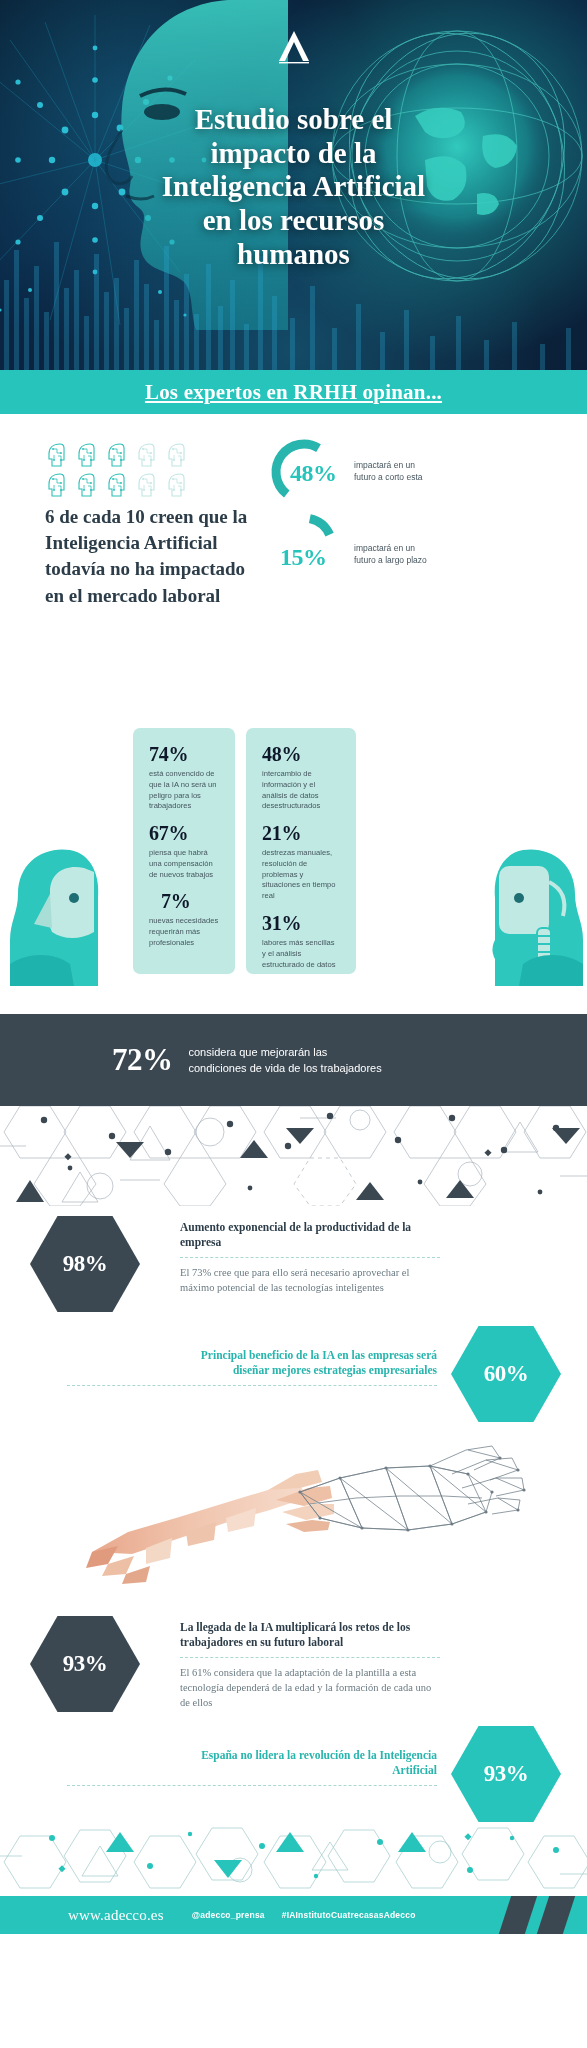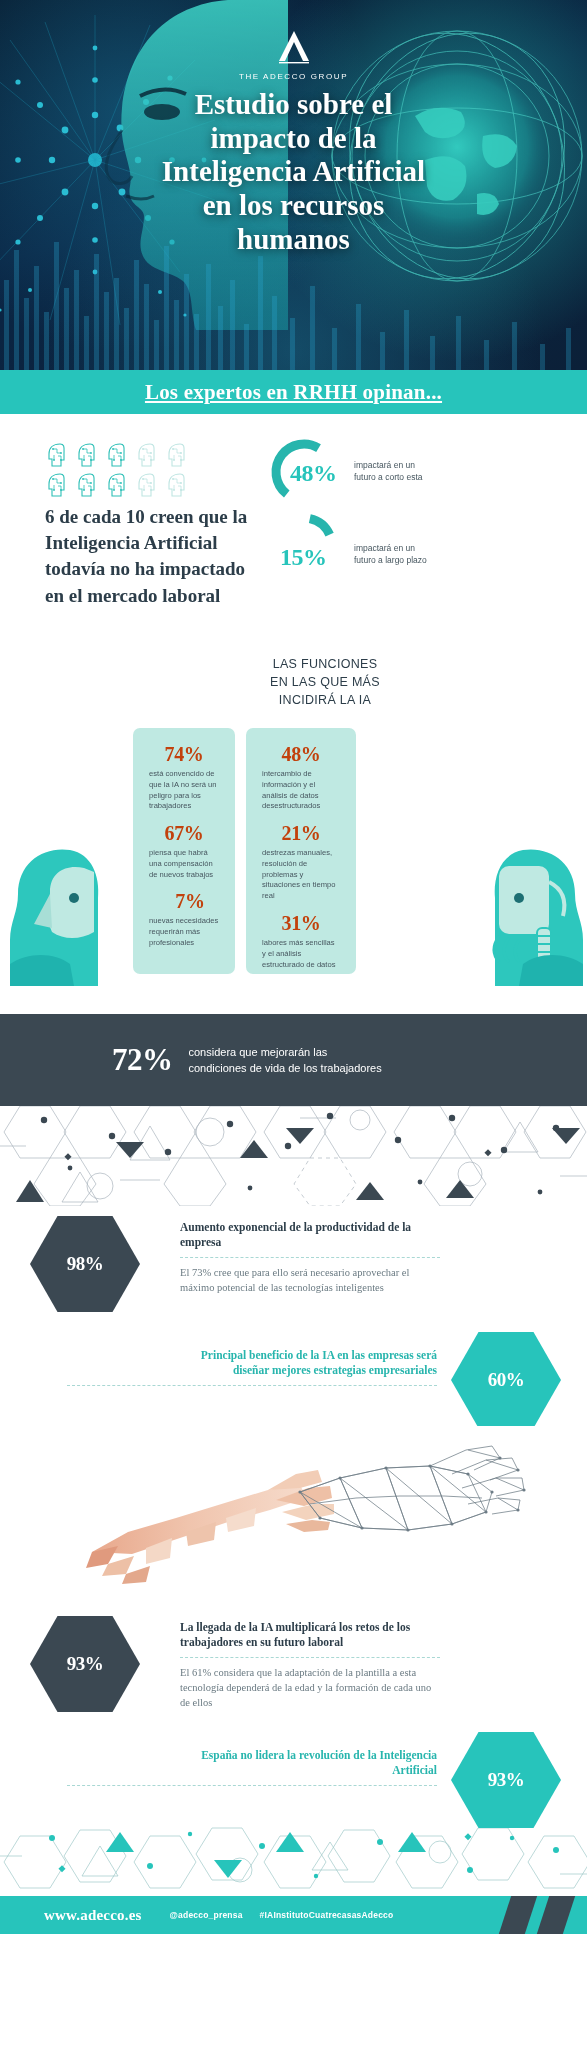--- a/index.html
+++ b/index.html
@@ -30,21 +30,21 @@
   .face{position:absolute;left:78px;top:0px;width:210px;height:330px;opacity:.92;}
   .bars{position:absolute;left:0;bottom:0;width:587px;height:150px;opacity:.55;}
 
   .logo{position:absolute;left:0;right:0;top:28px;text-align:center;z-index:6;}
   .logo svg{display:block;margin:0 auto;}
   .logo-text{
     color:#ffffff;font-size:8px;letter-spacing:1.6px;font-weight:500;
     margin-top:4px;
   }
   .hero-title{
-    position:absolute;z-index:6;left:0;right:0;top:88px;
+    position:absolute;z-index:6;left:0;right:0;top:103px;
     text-align:center;color:#ffffff;
     font-family:"Liberation Serif", serif;
     font-weight:700;font-size:29px;line-height:1.16;
     text-shadow:0 2px 10px rgba(0,0,0,.55);
     padding:0 48px;box-sizing:border-box;
   }
 
   
   .banner{
     width:587px;height:44px;background:#27c4bb;
@@ -85,21 +85,21 @@
   .col-head.left{left:100px;top:52px;width:145px;}
   .col-head.right{left:245px;top:52px;width:160px;}
   .tealbox{
     position:absolute;background:#bfe9e2;border-radius:7px;
     box-sizing:border-box;padding:16px 16px 14px 16px;
   }
   .tealbox.left{left:133px;top:124px;width:102px;height:246px;}
   .tealbox.right{left:246px;top:124px;width:110px;height:246px;}
   .stat-num{
     font-family:"Liberation Serif", serif;font-weight:700;
-    color:#c2410c;font-size:20px;line-height:1;margin-bottom:5px;letter-spacing:-.3px;text-align:center;
+    color:#0f172a;font-size:20px;line-height:1;margin-bottom:5px;letter-spacing:-.3px;
   }
   .stat-num.indent{margin-left:12px;}
   .stat-desc{font-size:7.6px;line-height:1.42;color:#46565f;margin-bottom:11px;}
   .human{position:absolute;left:8px;top:232px;width:118px;height:150px;}
   .robot{position:absolute;right:2px;top:232px;width:120px;height:150px;}
 
   
   .darkband{
     position:relative;width:587px;height:92px;background:#3b4852;
     display:flex;align-items:center;
@@ -125,24 +125,24 @@
 
   .hexshape{
     position:absolute;width:110px;height:96px;
     display:flex;align-items:center;justify-content:center;
     clip-path:polygon(25% 0%,75% 0%,100% 50%,75% 100%,25% 100%,0% 50%);
   }
   .hexshape.dark{background:#3b4852;}
   .hexshape.teal{background:#27c4bb;}
   .hexshape span{
     font-family:"Liberation Serif", serif;font-weight:700;color:#ffffff;
-    font-size:19px;letter-spacing:-.5px;
+    font-size:23px;letter-spacing:-.5px;
   }
   .hex-left{left:30px;top:10px;}
-  .hex-right{right:26px;top:6px;text-align:right;}
+  .hex-right{right:26px;top:0;text-align:right;}
 
   .hex-copy{position:absolute;}
   .hex-copy.left-align{left:180px;top:14px;width:260px;}
   .hex-copy.right-align{right:150px;top:22px;width:250px;text-align:right;}
   .hc-title{
     font-family:"Liberation Serif", serif;font-weight:700;
     font-size:11.5px;line-height:1.34;color:#2c3d49;
   }
   .hc-title.teal{color:#27b5ad;}
   .hc-rule{
@@ -155,22 +155,22 @@
 
   
   .hands{position:relative;width:587px;height:180px;background:#fff;overflow:hidden;}
 
   
   .footer{
     position:relative;width:587px;height:38px;background:#27c4bb;
     display:flex;align-items:center;overflow:hidden;
   }
   .f-url{
-    font-family:"Liberation Serif", serif;font-weight:700;color:#ffffff;
-    font-size:15px;margin-left:44px;letter-spacing:.2px;
+    font-family:"Liberation Serif", serif;font-weight:400;color:#ffffff;
+    font-size:15px;margin-left:68px;letter-spacing:.2px;
   }
   .f-handle{color:#ffffff;font-size:8.5px;font-weight:700;margin-left:28px;letter-spacing:.2px;}
   .f-tag{color:#ffffff;font-size:8.5px;font-weight:700;margin-left:17px;letter-spacing:.2px;}
   .f-slash{position:absolute;top:0;height:38px;width:26px;background:#3b4852;transform:skewX(-18deg);}
 </style>
 </head>
 <body>
 
 <div class="page">
 
@@ -314,21 +314,20 @@
         <rect x="540" y="124" width="5" height="26"></rect>
           <rect x="566" y="108" width="5" height="42"></rect>
       </g>
     </svg>
 
     <div class="logo">
       <svg width="42" height="40" viewBox="0 0 42 40">
         <path d="M21 3 L36 33 L30 33 L21 14 L12 33 L6 33 Z" fill="#ffffff"></path>
         <rect x="6" y="34" width="30" height="1.4" fill="#ffffff"></rect>
       </svg>
-      <div class="logo-text">THE ADECCO GROUP</div>
     </div>
 
     <div class="hero-title">
       <div>Estudio sobre el</div>
       <div>impacto de la</div>
       <div>Inteligencia Artificial</div>
       <div>en los recursos</div>
       <div>humanos</div>
     </div>
   </div>
@@ -530,25 +529,20 @@
           <div>impactará en un</div>
           <div>futuro a largo plazo</div>
         </div>
       </div>
     </div>
   </div>
 
   <div class="sec2">
 
 
-    <div class="col-head right">
-      <div>LAS FUNCIONES</div>
-      <div>EN LAS QUE MÁS</div>
-      <div>INCIDIRÁ LA IA</div>
-    </div>
 
     <svg class="human" viewBox="0 0 118 150">
       <path d="M10 58 C10 26 36 10 62 14 C84 18 92 40 90 62 L90 150 L2 150 L2 104 C2 86 10 76 10 58 Z" fill="#2dc7bd"></path>
       <path d="M42 56 C42 36 58 28 76 32 L86 36 L86 96 C72 104 56 104 44 96 C38 84 42 70 42 56 Z" fill="#bfe9e2"></path>
       <path d="M42 58 L26 88 L44 92 Z" fill="#a8ded6"></path>
       <circle cx="66" cy="62" r="5" fill="#1d6f73"></circle>
       <path d="M2 128 C20 116 46 116 62 128 L66 150 L2 150 Z" fill="#1fb3ae"></path>
     </svg>
 
     <svg class="robot" viewBox="0 0 120 150">

